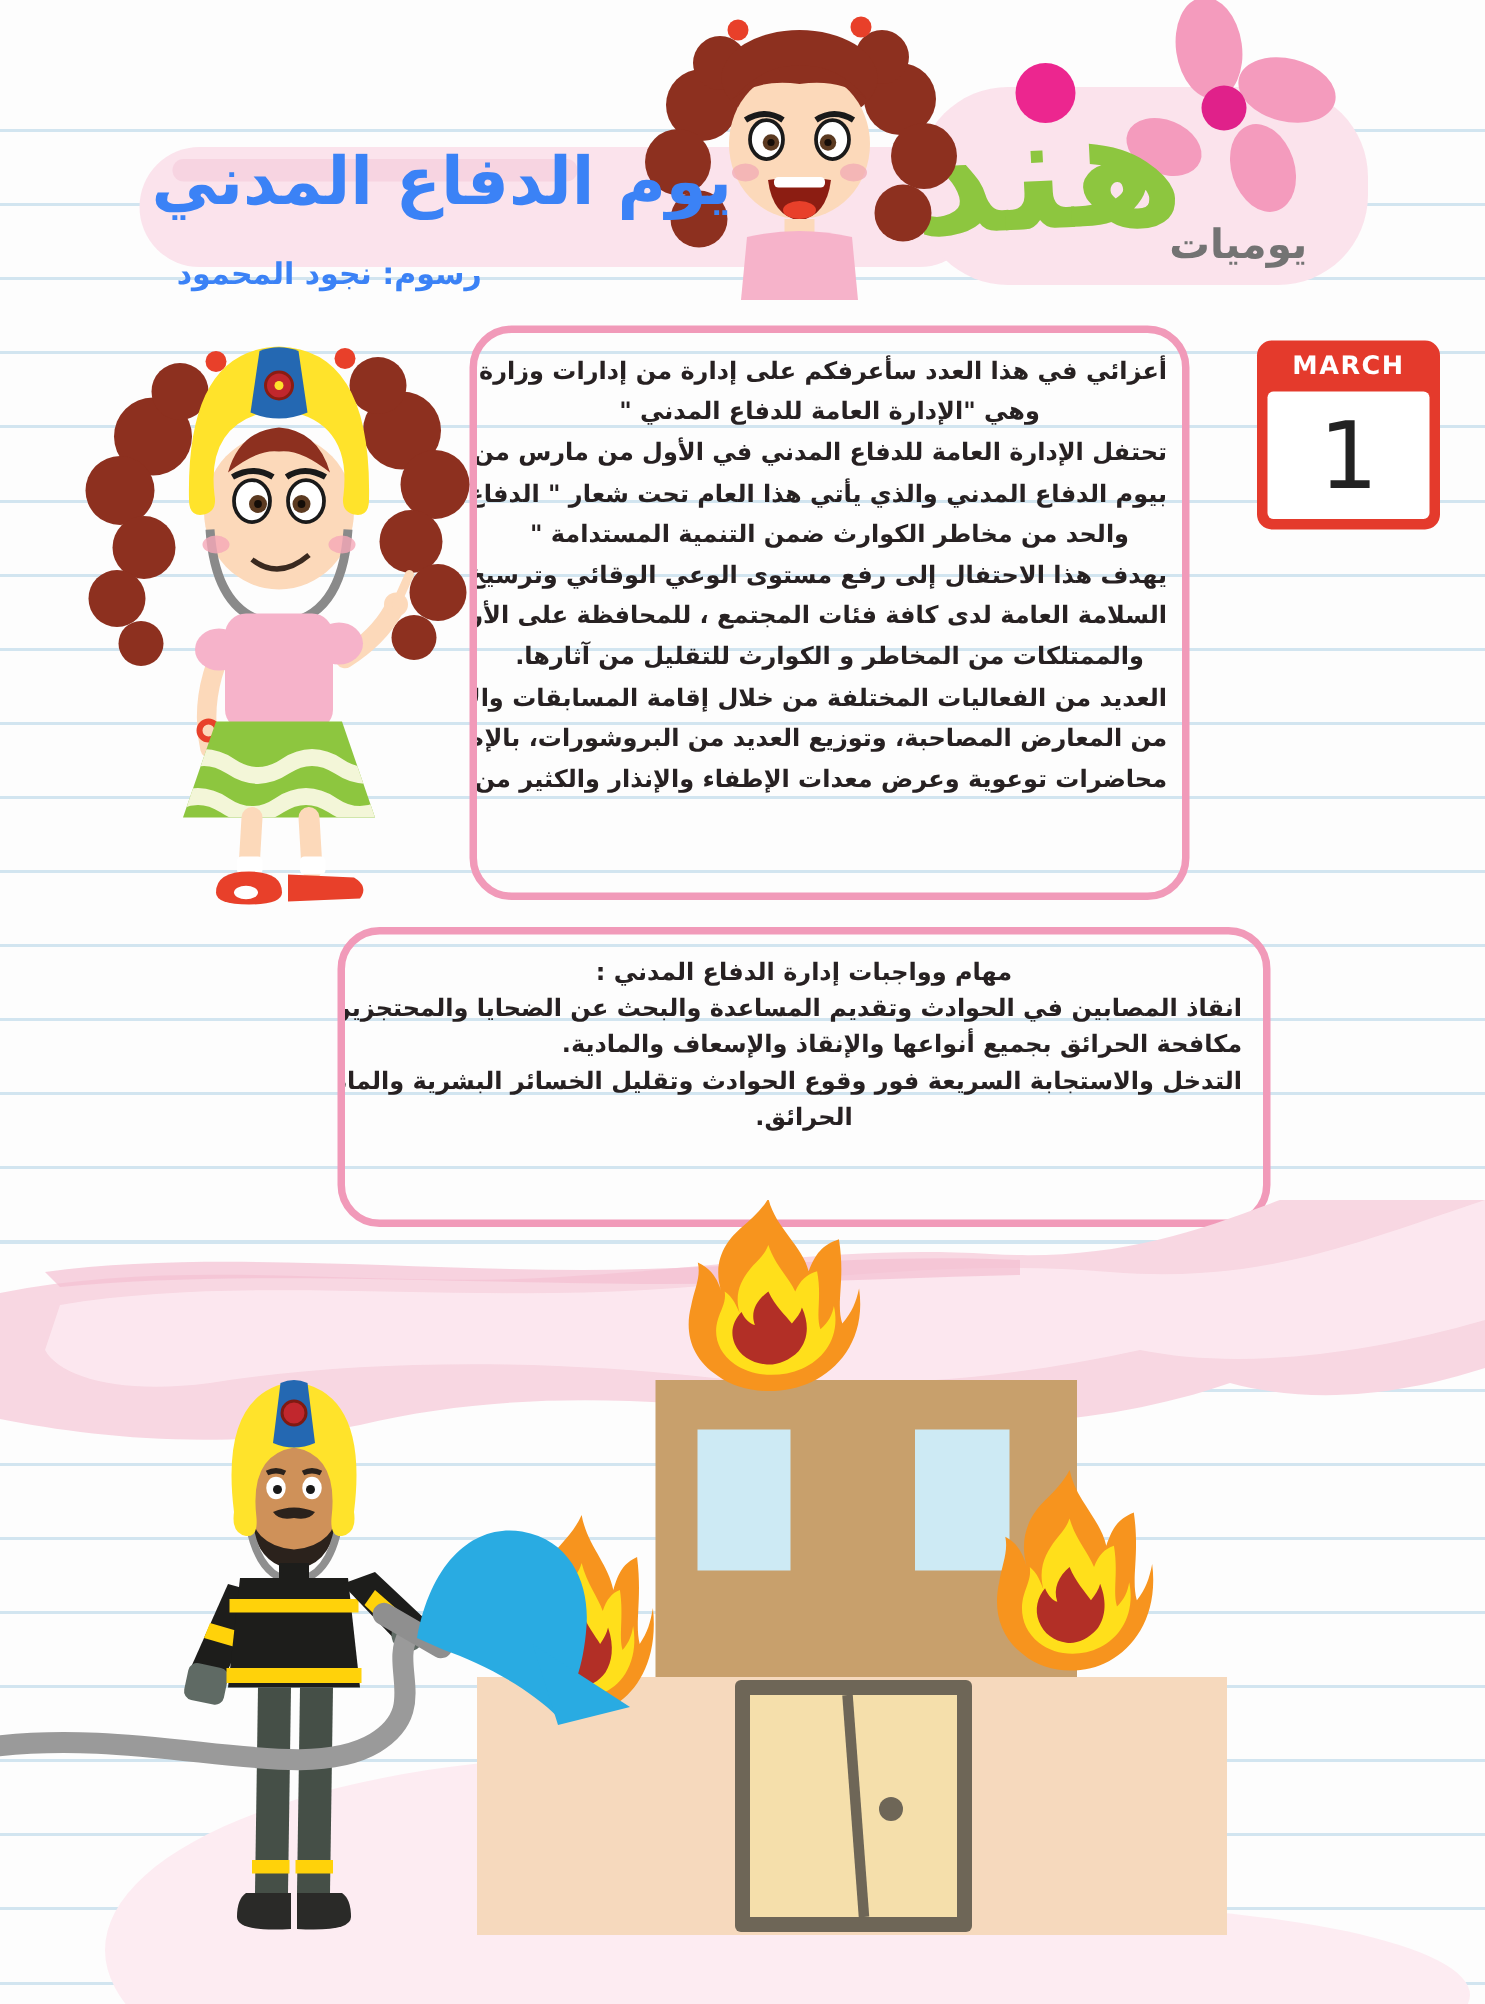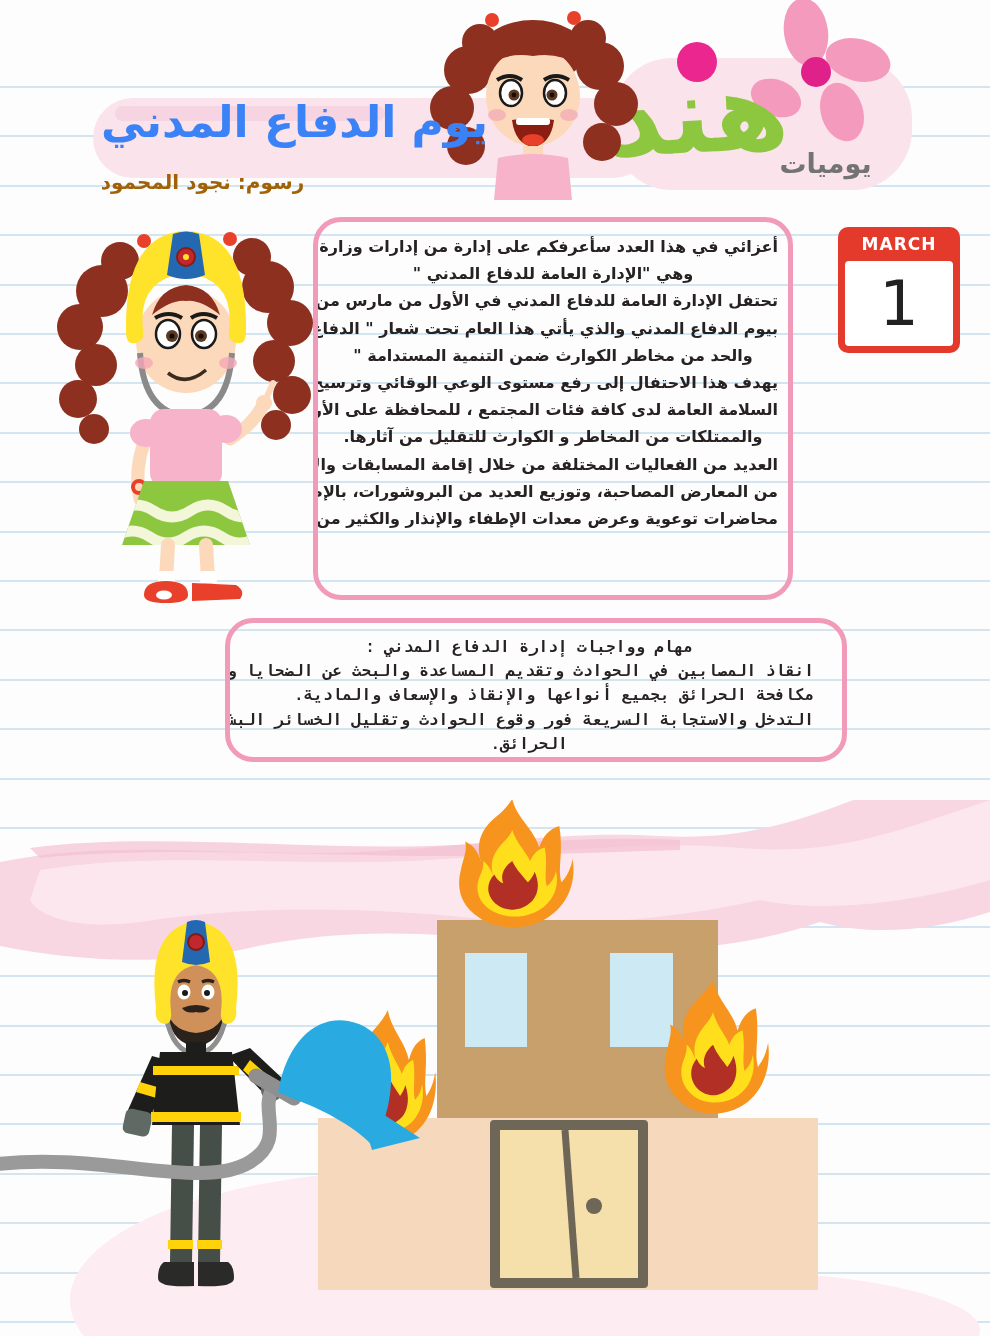--- a/index.html
+++ b/index.html
@@ -14,22 +14,22 @@
   }
   .blob{position:absolute;background:#fbe3ec;}
   .blob-title{left:93px;top:98px;width:560px;height:80px;border-radius:42px;}
   .blob-logo{left:612px;top:58px;width:300px;height:132px;border-radius:60px;}
   .blob-streak{left:115px;top:106px;width:270px;height:15px;border-radius:8px;background:#f6cfdf;opacity:.8;}
   .page-title{
     position:absolute;left:85px;top:96px;width:395px;text-align:center;direction:rtl;
     font-size:44px;font-weight:bold;color:#3b82f6;margin-left:12px;
   }
   .credit{
-    position:absolute;left:85px;top:170px;width:235px;text-align:center;direction:rtl;
-    font-size:20px;font-weight:bold;color:#a16207;
+    position:absolute;left:102px;top:170px;width:235px;text-align:center;direction:rtl;
+    font-size:20px;font-weight:bold;color:#3b82f6;
   }
   .logo-sub{
     position:absolute;left:768px;top:148px;width:115px;text-align:center;direction:rtl;
     font-size:27px;font-weight:bold;color:#737373;
   }
   .header-art{position:absolute;left:420px;top:0;width:570px;height:210px;}
   .calendar{
     position:absolute;left:810px;top:227px;width:122px;height:126px;
     background:#e43a2c;border-radius:10px;box-sizing:border-box;margin-left:28px;
   }
@@ -41,21 +41,21 @@
     position:absolute;left:7px;right:7px;top:34px;bottom:7px;background:#fff;border-radius:4px;
     display:flex;align-items:center;justify-content:center;
   }
   .calendar .cal-day{font-size:62px;color:#222;line-height:1;}
   .textbox{
     position:absolute;border:5px solid #f19ab9;border-radius:28px;box-sizing:border-box;
     direction:rtl;color:#272122;font-weight:bold;overflow:hidden;
   }
   .box-intro{left:313px;top:217px;width:480px;height:383px;padding:11px 10px 0 10px;}
   .box-intro .tl{font-size:16px;line-height:27.2px;white-space:nowrap;text-align:center;}
-  .box-duties{left:225px;top:618px;width:622px;height:144px;padding:13px 28px 0 14px;font-family:Liberation Mono, monospace;}
+  .box-duties{left:225px;top:618px;width:622px;height:200px;padding:13px 14px 0 14px;}
   .box-duties .tl{font-size:16px;line-height:24.2px;white-space:nowrap;}
   .al-c{text-align:center;}
   .al-r{text-align:right;}
   .girl-art{position:absolute;left:40px;top:213px;width:290px;height:400px;}
   .scene-art{position:absolute;left:0;top:800px;width:990px;height:536px;}
   svg{display:block;}
 </style>
 </head>
 <body>
 

